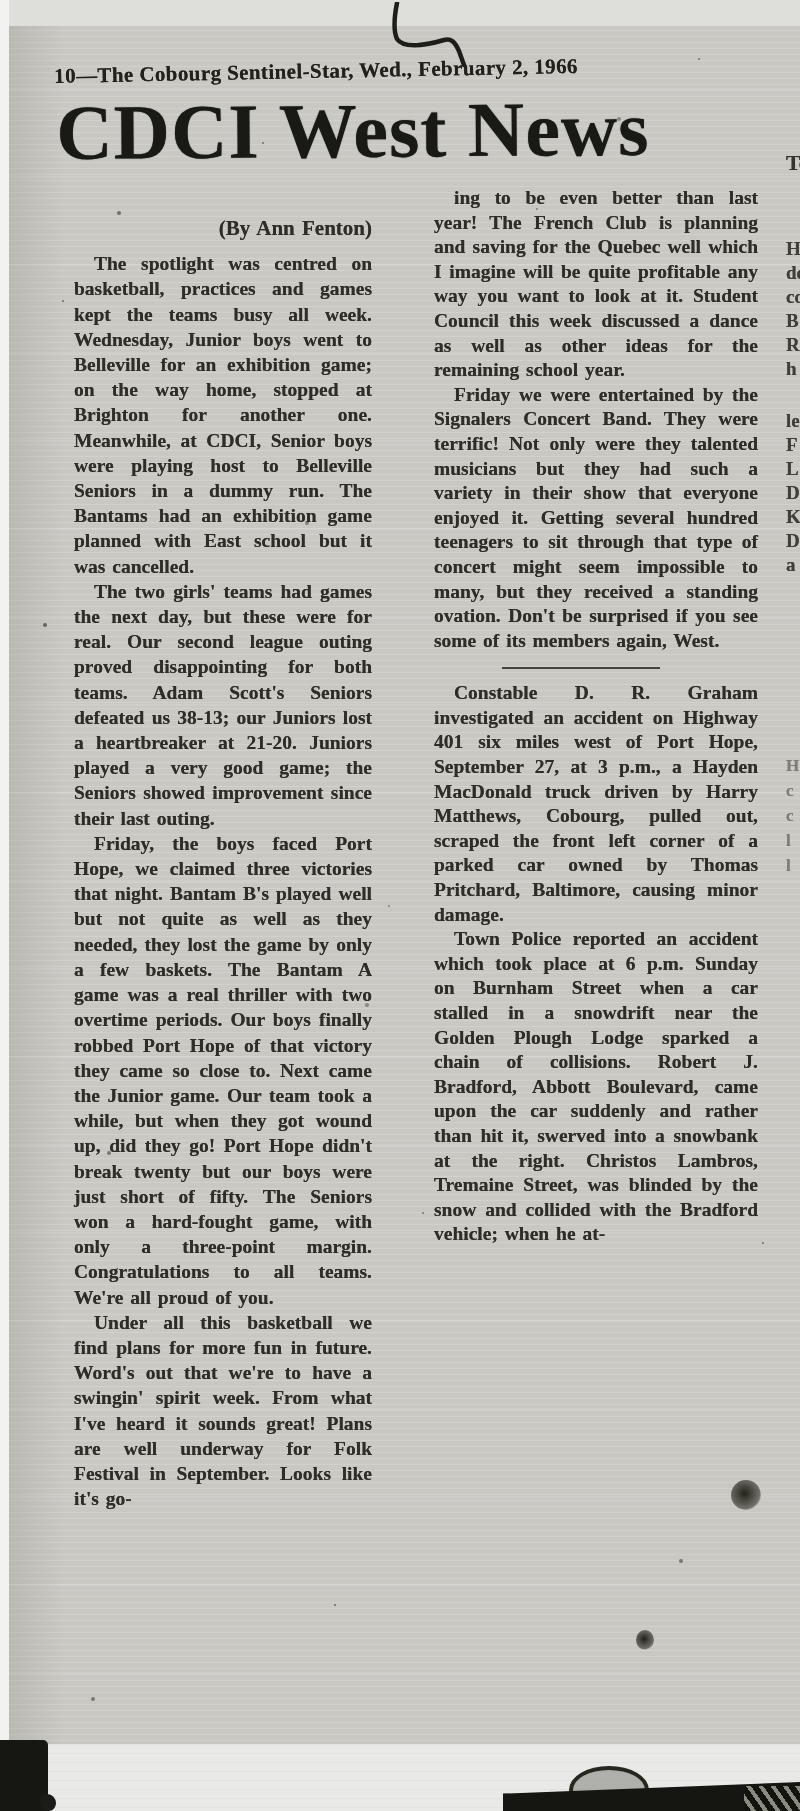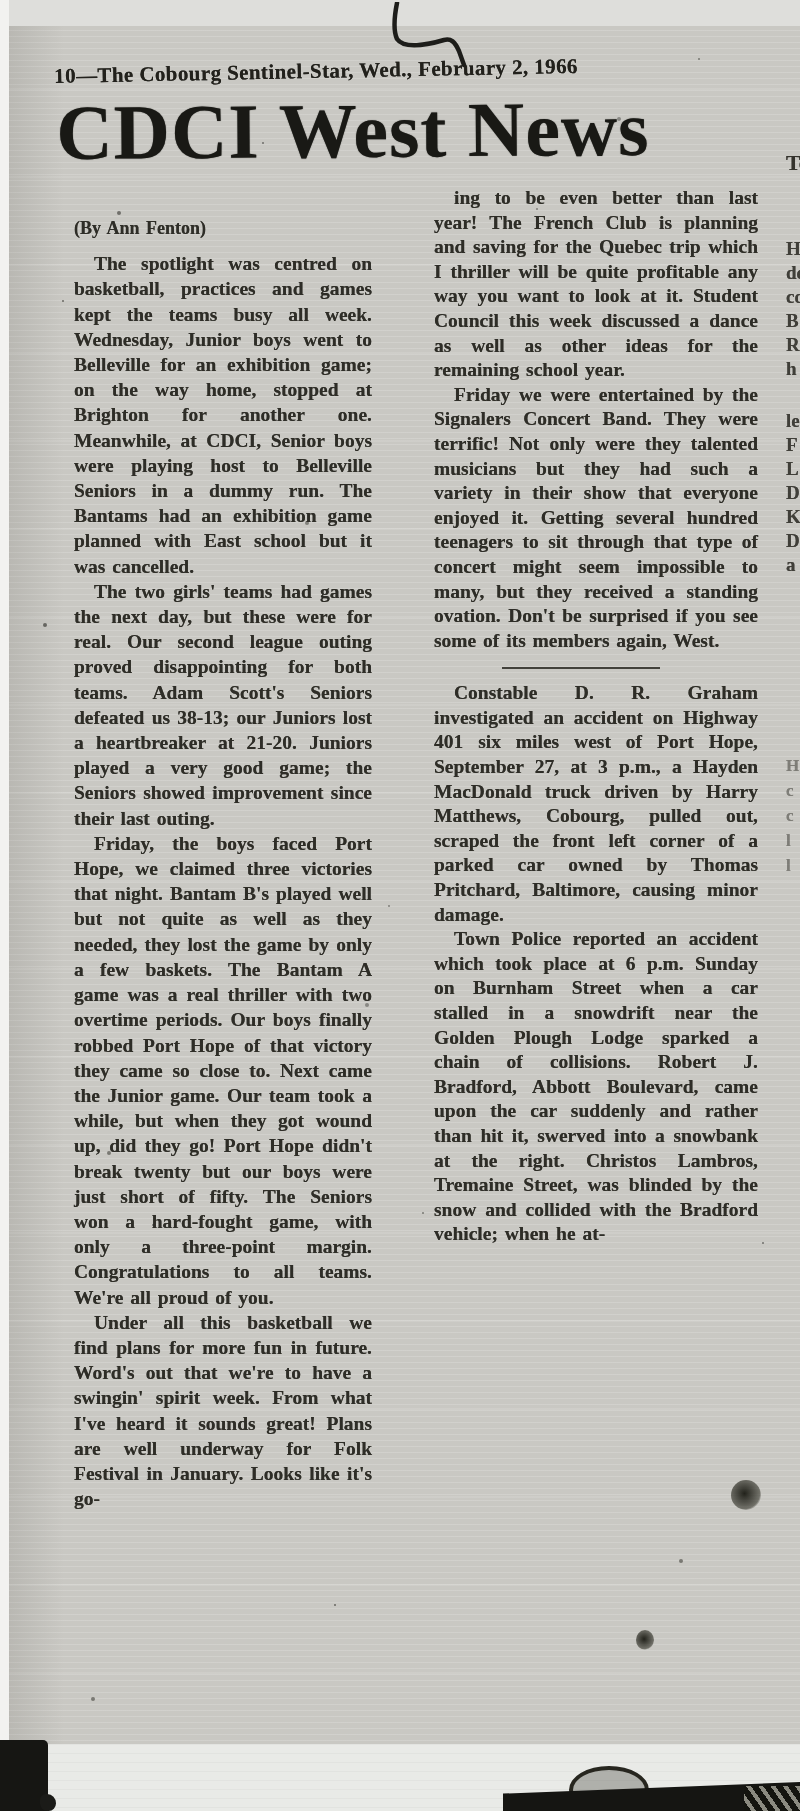--- a/index.html
+++ b/index.html
@@ -26,21 +26,21 @@
     position:absolute;left:56px;top:88px;margin:0;
     font-size:78px;font-weight:bold;letter-spacing:1px;color:#191915;
     white-space:nowrap;transform:rotate(-.4deg);transform-origin:left top;
     text-shadow:0 0 1px rgba(20,20,16,.7);
   }
   .col{position:absolute;text-align:justify;font-size:19.5px;font-weight:bold;
     word-spacing:2px;text-shadow:0 0 .6px rgba(46,45,39,.75);}
   .col p{margin:0;text-indent:20px;}
   .col-left{left:74px;top:216px;width:298px;line-height:25.2px;}
   .col-right{left:434px;top:186px;width:324px;line-height:24.6px;}
-  .byline{text-align:left;text-indent:0 !important;font-size:18px;margin:0 0 10px 0 !important;}
+  .byline{text-align:right;text-indent:0 !important;font-size:21px;margin:0 0 10px 0 !important;}
   .divider{border:none;border-top:2px solid #43423c;width:158px;margin:14px 0 12px 68px;}
   .accidents-headline{
     margin:0 0 16px 52px;font-size:46px;font-weight:bold;color:#1d1c18;
     letter-spacing:.5px;text-shadow:0 0 1px rgba(20,20,16,.6);
   }
   .col-frag{position:absolute;left:764px;top:0;width:36px;height:100%;
     font-weight:bold;color:#403f39;text-shadow:0 0 .5px rgba(40,40,35,.7);margin-left:20px;}
   .frag{position:absolute;left:2px;font-size:19px;}
   .frag-top{font-size:22px;color:#34332d;}
   .frag-faint{opacity:.55;font-size:17px;}
@@ -85,25 +85,25 @@
 
   <div class="masthead">10—The Cobourg Sentinel-Star, Wed., February 2, 1966</div>
 
   <h1 class="headline">CDCI West News</h1>
 
   <div class="col col-left">
     <p class="byline">(By Ann Fenton)</p>
     <p>The spotlight was centred on basketball, practices and games kept the teams busy all week. Wednesday, Junior boys went to Belleville for an exhibition game; on the way home, stopped at Brighton for another one. Meanwhile, at CDCI, Senior boys were playing host to Belleville Seniors in a dummy run. The Bantams had an exhibition game planned with East school but it was cancelled.</p>
     <p>The two girls' teams had games the next day, but these were for real. Our second league outing proved disappointing for both teams. Adam Scott's Seniors defeated us 38-13; our Juniors lost a heartbreaker at 21-20. Juniors played a very good game; the Seniors showed improvement since their last outing.</p>
     <p>Friday, the boys faced Port Hope, we claimed three victories that night. Bantam B's played well but not quite as well as they needed, they lost the game by only a few baskets. The Bantam A game was a real thriller with two overtime periods. Our boys finally robbed Port Hope of that victory they came so close to. Next came the Junior game. Our team took a while, but when they got wound up, did they go! Port Hope didn't break twenty but our boys were just short of fifty. The Seniors won a hard-fought game, with only a three-point margin. Congratulations to all teams. We're all proud of you.</p>
-    <p>Under all this basketball we find plans for more fun in future. Word's out that we're to have a swingin' spirit week. From what I've heard it sounds great! Plans are well underway for Folk Festival in January. Looks like it's go-</p>
+    <p>Under all this basketball we find plans for more fun in future. Word's out that we're to have a swingin' spirit week. From what I've heard it sounds great! Plans are well underway for Folk Festival in September. Looks like it's go-</p>
   </div>
 
   <div class="col col-right">
-    <p>ing to be even better than last year! The French Club is planning and saving for the Quebec trip which I thriller will be quite profitable any way you want to look at it. Student Council this week discussed a dance as well as other ideas for the remaining school year.</p>
+    <p>ing to be even better than last year! The French Club is planning and saving for the Quebec well which I imagine will be quite profitable any way you want to look at it. Student Council this week discussed a dance as well as other ideas for the remaining school year.</p>
     <p>Friday we were entertained by the Signalers Concert Band. They were terrific! Not only were they talented musicians but they had such a variety in their show that everyone enjoyed it. Getting several hundred teenagers to sit through that type of concert might seem impossible to many, but they received a standing ovation. Don't be surprised if you see some of its members again, West.</p>
     <hr class="divider">
     <p>Constable D. R. Graham investigated an accident on Highway 401 six miles west of Port Hope, September 27, at 3 p.m., a Hayden MacDonald truck driven by Harry Matthews, Cobourg, pulled out, scraped the front left corner of a parked car owned by Thomas Pritchard, Baltimore, causing minor damage.</p>
     <p>Town Police reported an accident which took place at 6 p.m. Sunday on Burnham Street when a car stalled in a snowdrift near the Golden Plough Lodge sparked a chain of collisions. Robert J. Bradford, Abbott Boulevard, came upon the car suddenly and rather than hit it, swerved into a snowbank at the right. Christos Lambros, Tremaine Street, was blinded by the snow and collided with the Bradford vehicle; when he at-</p>
   </div>
 
   <div class="col-frag">
     <span class="frag frag-top" style="top:150px">Te</span>
     <span class="frag" style="top:238px">H</span>
     <span class="frag" style="top:262px">de</span>

